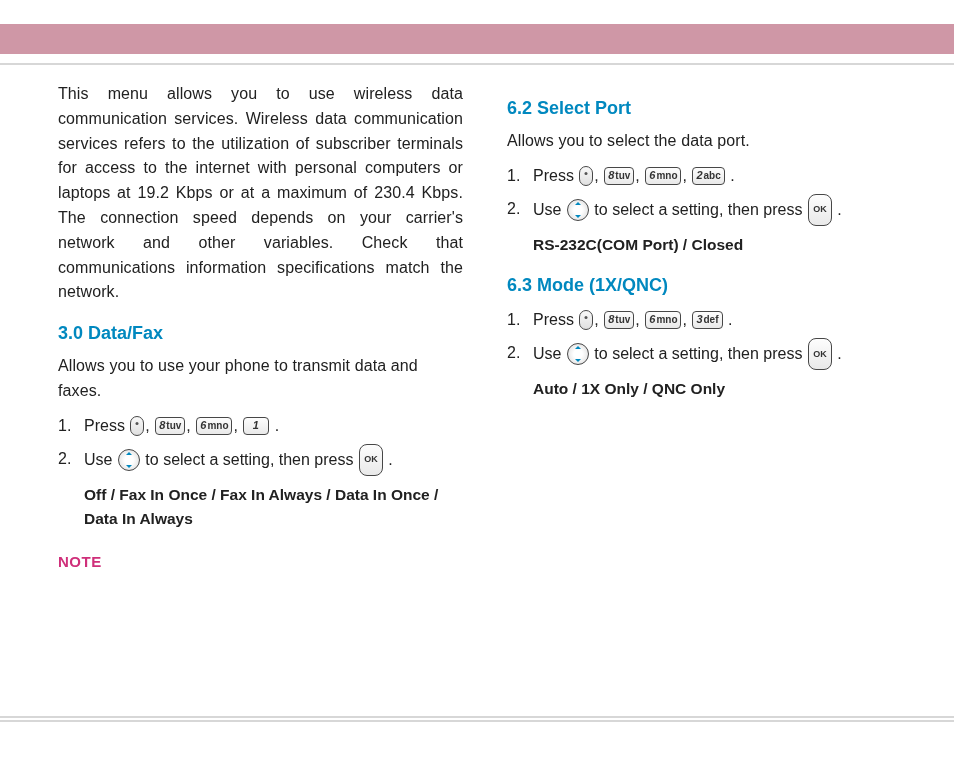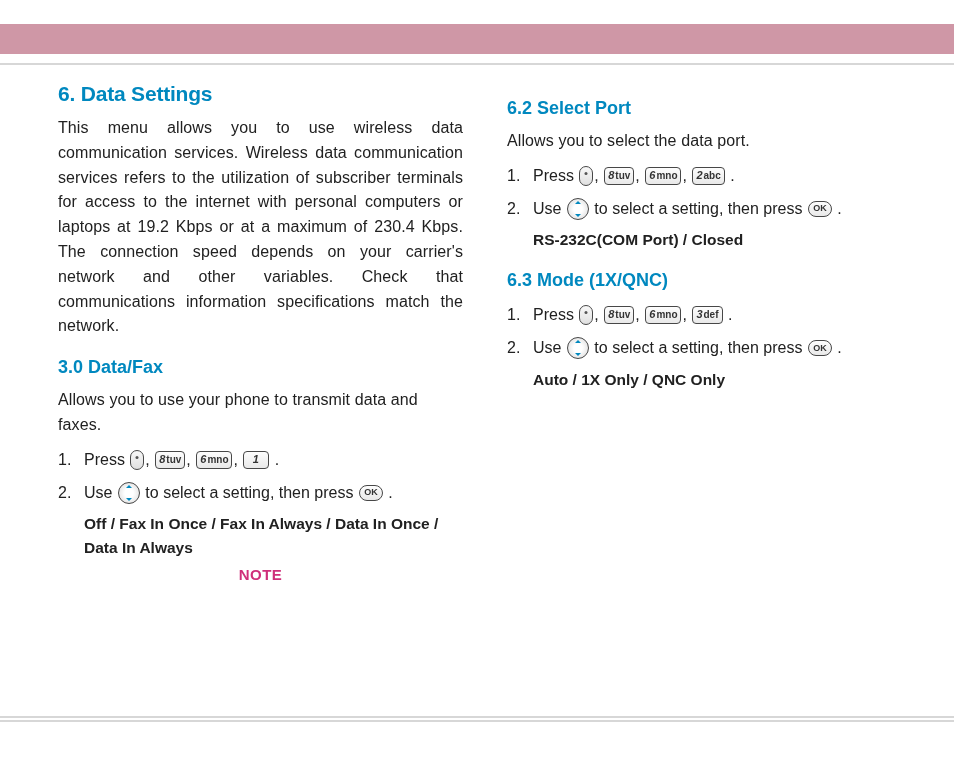--- a/index.html
+++ b/index.html
@@ -75,23 +75,22 @@
     font-weight: 700;
     font-size: 15.5px;
     line-height: 1.55;
     margin-left: 26px;
     margin-top: 2px;
   }
   .note-label {
     color: #cf2f7a;
     font-weight: 800;
     font-size: 15px;
-    margin-top: 6px;
+    margin-top: 22px;
     letter-spacing: 0.5px;
-    text-align: center;
   }
 
   
   .key {
     display: inline-flex;
     align-items: center;
     justify-content: center;
     vertical-align: middle;
     height: 18px;
     min-width: 26px;
@@ -122,37 +121,36 @@
     border-radius: 11px;
     background: radial-gradient(circle at 50% 50%, #fff 30%, #e8e8e8 70%);
   }
   .key.nav::before, .key.nav::after{
     content:""; position:absolute; left:50%; transform:translateX(-50%);
     width:0;height:0;border-left:3px solid transparent;border-right:3px solid transparent;
   }
   .key.nav::before{ top:2px; border-bottom:3px solid #0088bf; }
   .key.nav::after{ bottom:2px; border-top:3px solid #0088bf; }
   .key.ok {
-    min-width: 24px; height: 16px;
+    min-width: 24px; height: 32px;
     border-radius: 8px;
     font-size: 9px;
   }
 </style>
 </head>
 <body>
 
 <div class="top-bar"></div>
 <div class="rule top"></div>
 <div class="rule bot1"></div>
 <div class="rule bot2"></div>
 
 <div class="page">
 
   <div class="col">
-    <h1 class="section">6. Data Settings</h1>
     <p class="body justify">This menu allows you to use wireless data communication services. Wireless data communication services refers to the utilization of subscriber terminals for access to the internet with personal computers or laptops at 19.2 Kbps or at a maximum of 230.4 Kbps. The connection speed depends on your carrier's network and other variables. Check that communications information specifications match the network.</p>
 
     <h2 class="subsection">3.0 Data/Fax</h2>
     <p class="body">Allows you to use your phone to transmit data and faxes.</p>
 
     <div class="ol">
       <div class="row">
         <div class="num">1.</div>
         <div class="txt">
           <span>Press </span>

